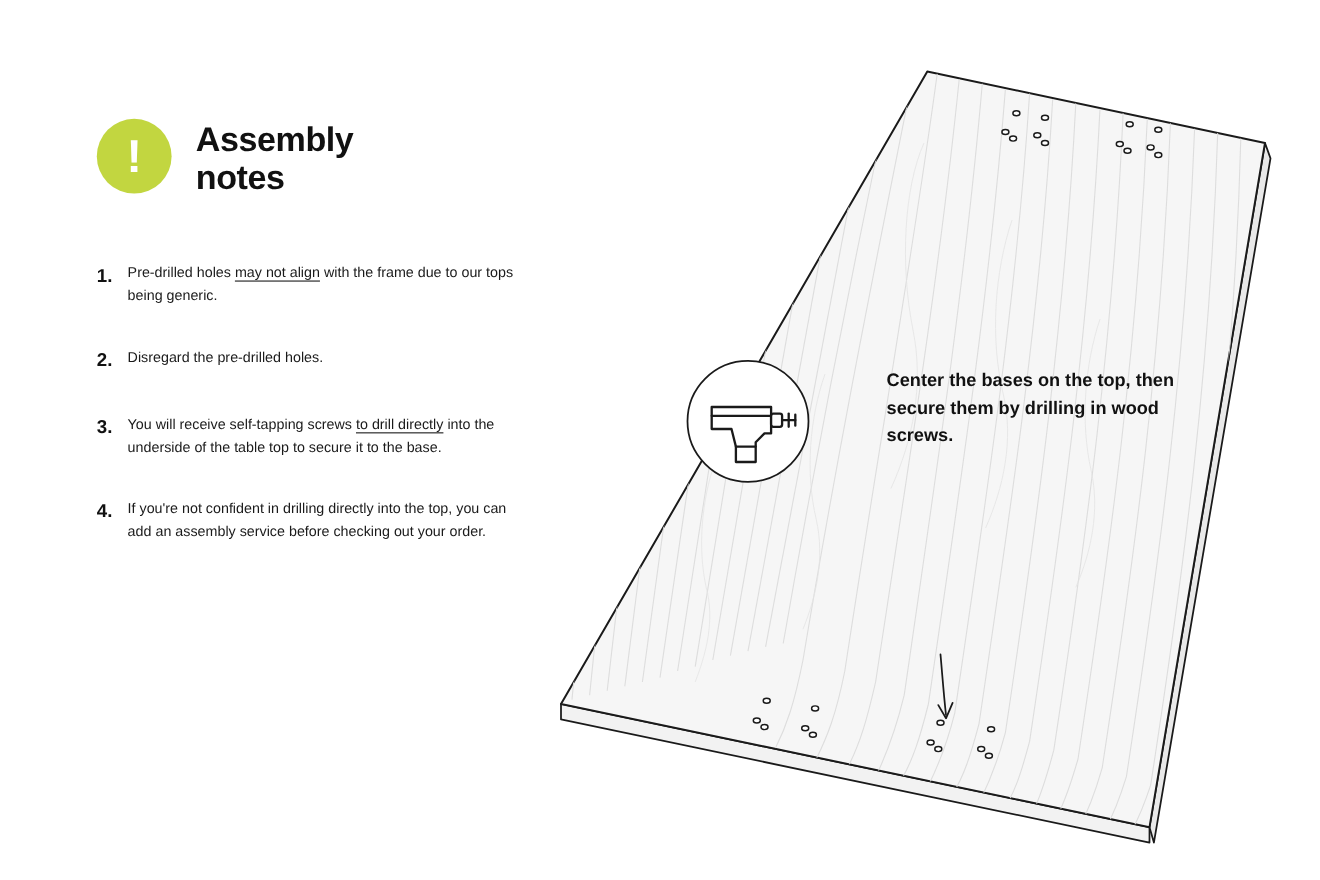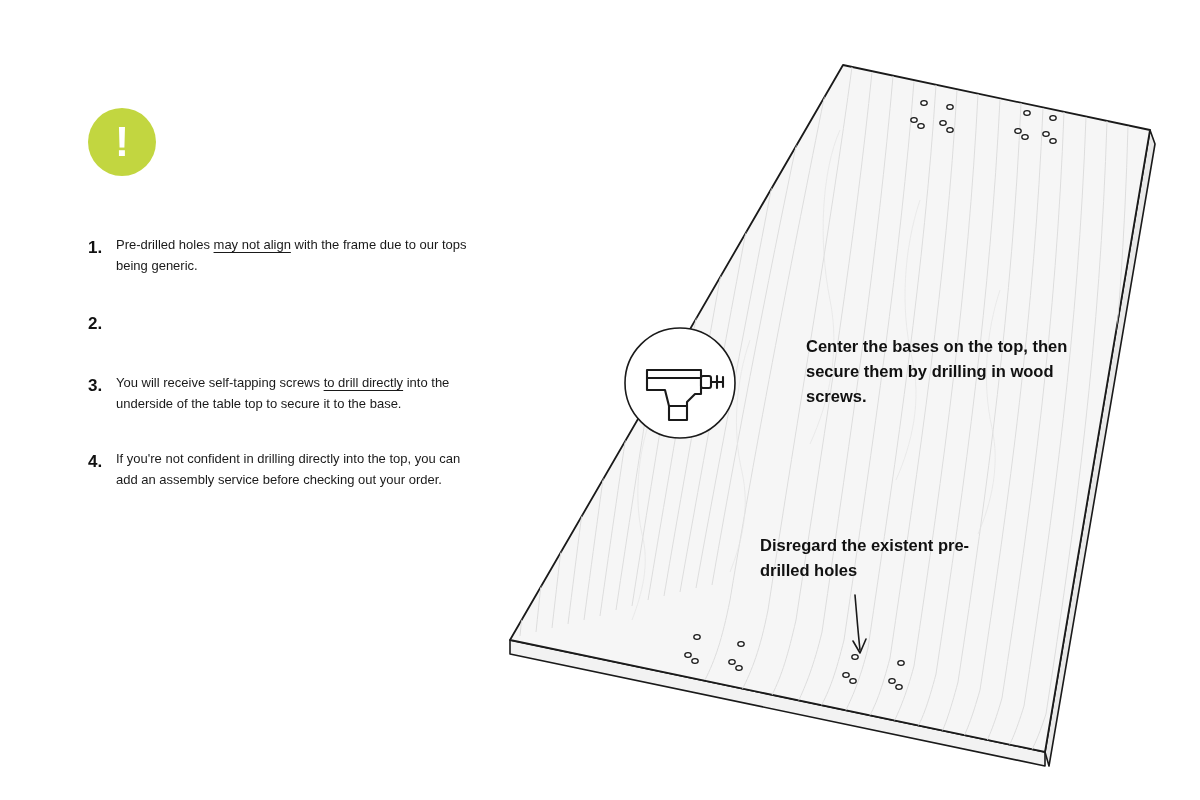--- a/index.html
+++ b/index.html
@@ -120,31 +120,34 @@
 </style>
 </head>
 <body>
 
 <div class="left-panel">
 
   <div class="heading-row">
     <div class="alert-badge">
       <span class="bang">!</span>
     </div>
+    <div class="panel-title">Assembly
+notes</div>
   </div>
 
   <div class="notes-list">
 
     <div class="note-item">
       <div class="note-num">1.</div>
       <div class="note-text"><span>Pre-drilled holes </span><u>may not align</u><span> with the frame due to our tops being generic.</span></div>
     </div>
 
     <div class="note-item">
       <div class="note-num">2.</div>
+      <div class="note-text"><span>Disregard the pre-drilled holes.</span><u></u><span></span></div>
     </div>
 
     <div class="note-item">
       <div class="note-num">3.</div>
       <div class="note-text"><span>You will receive self-tapping screws </span><u>to drill directly</u><span> into the underside of the table top to secure it to the base.</span></div>
     </div>
 
     <div class="note-item">
       <div class="note-num">4.</div>
       <div class="note-text"><span>If you're not confident in drilling directly into the top, you can add an assembly service before checking out your order.</span><u></u><span></span></div>
@@ -250,14 +253,13 @@
       </g>
     </g>
 
     <g stroke="#1a1a1a" stroke-width="1.6" fill="none" stroke-linecap="round">
       <path d="M355,555 C357,578 358,592 360,610"></path>
       <path d="M353,601 L360,613 L366,599" stroke-linejoin="round"></path>
     </g>
   </svg>
 
   <div class="callout callout-center" style="left:260px; top:294px;">Center the bases on the top, then secure them by drilling in wood screws.</div>
-  <div class="callout callout-disregard" style="left:260px; top:493px;">Disregard the existent pre-drilled holes</div>
 </div>
 
 </body></html>

